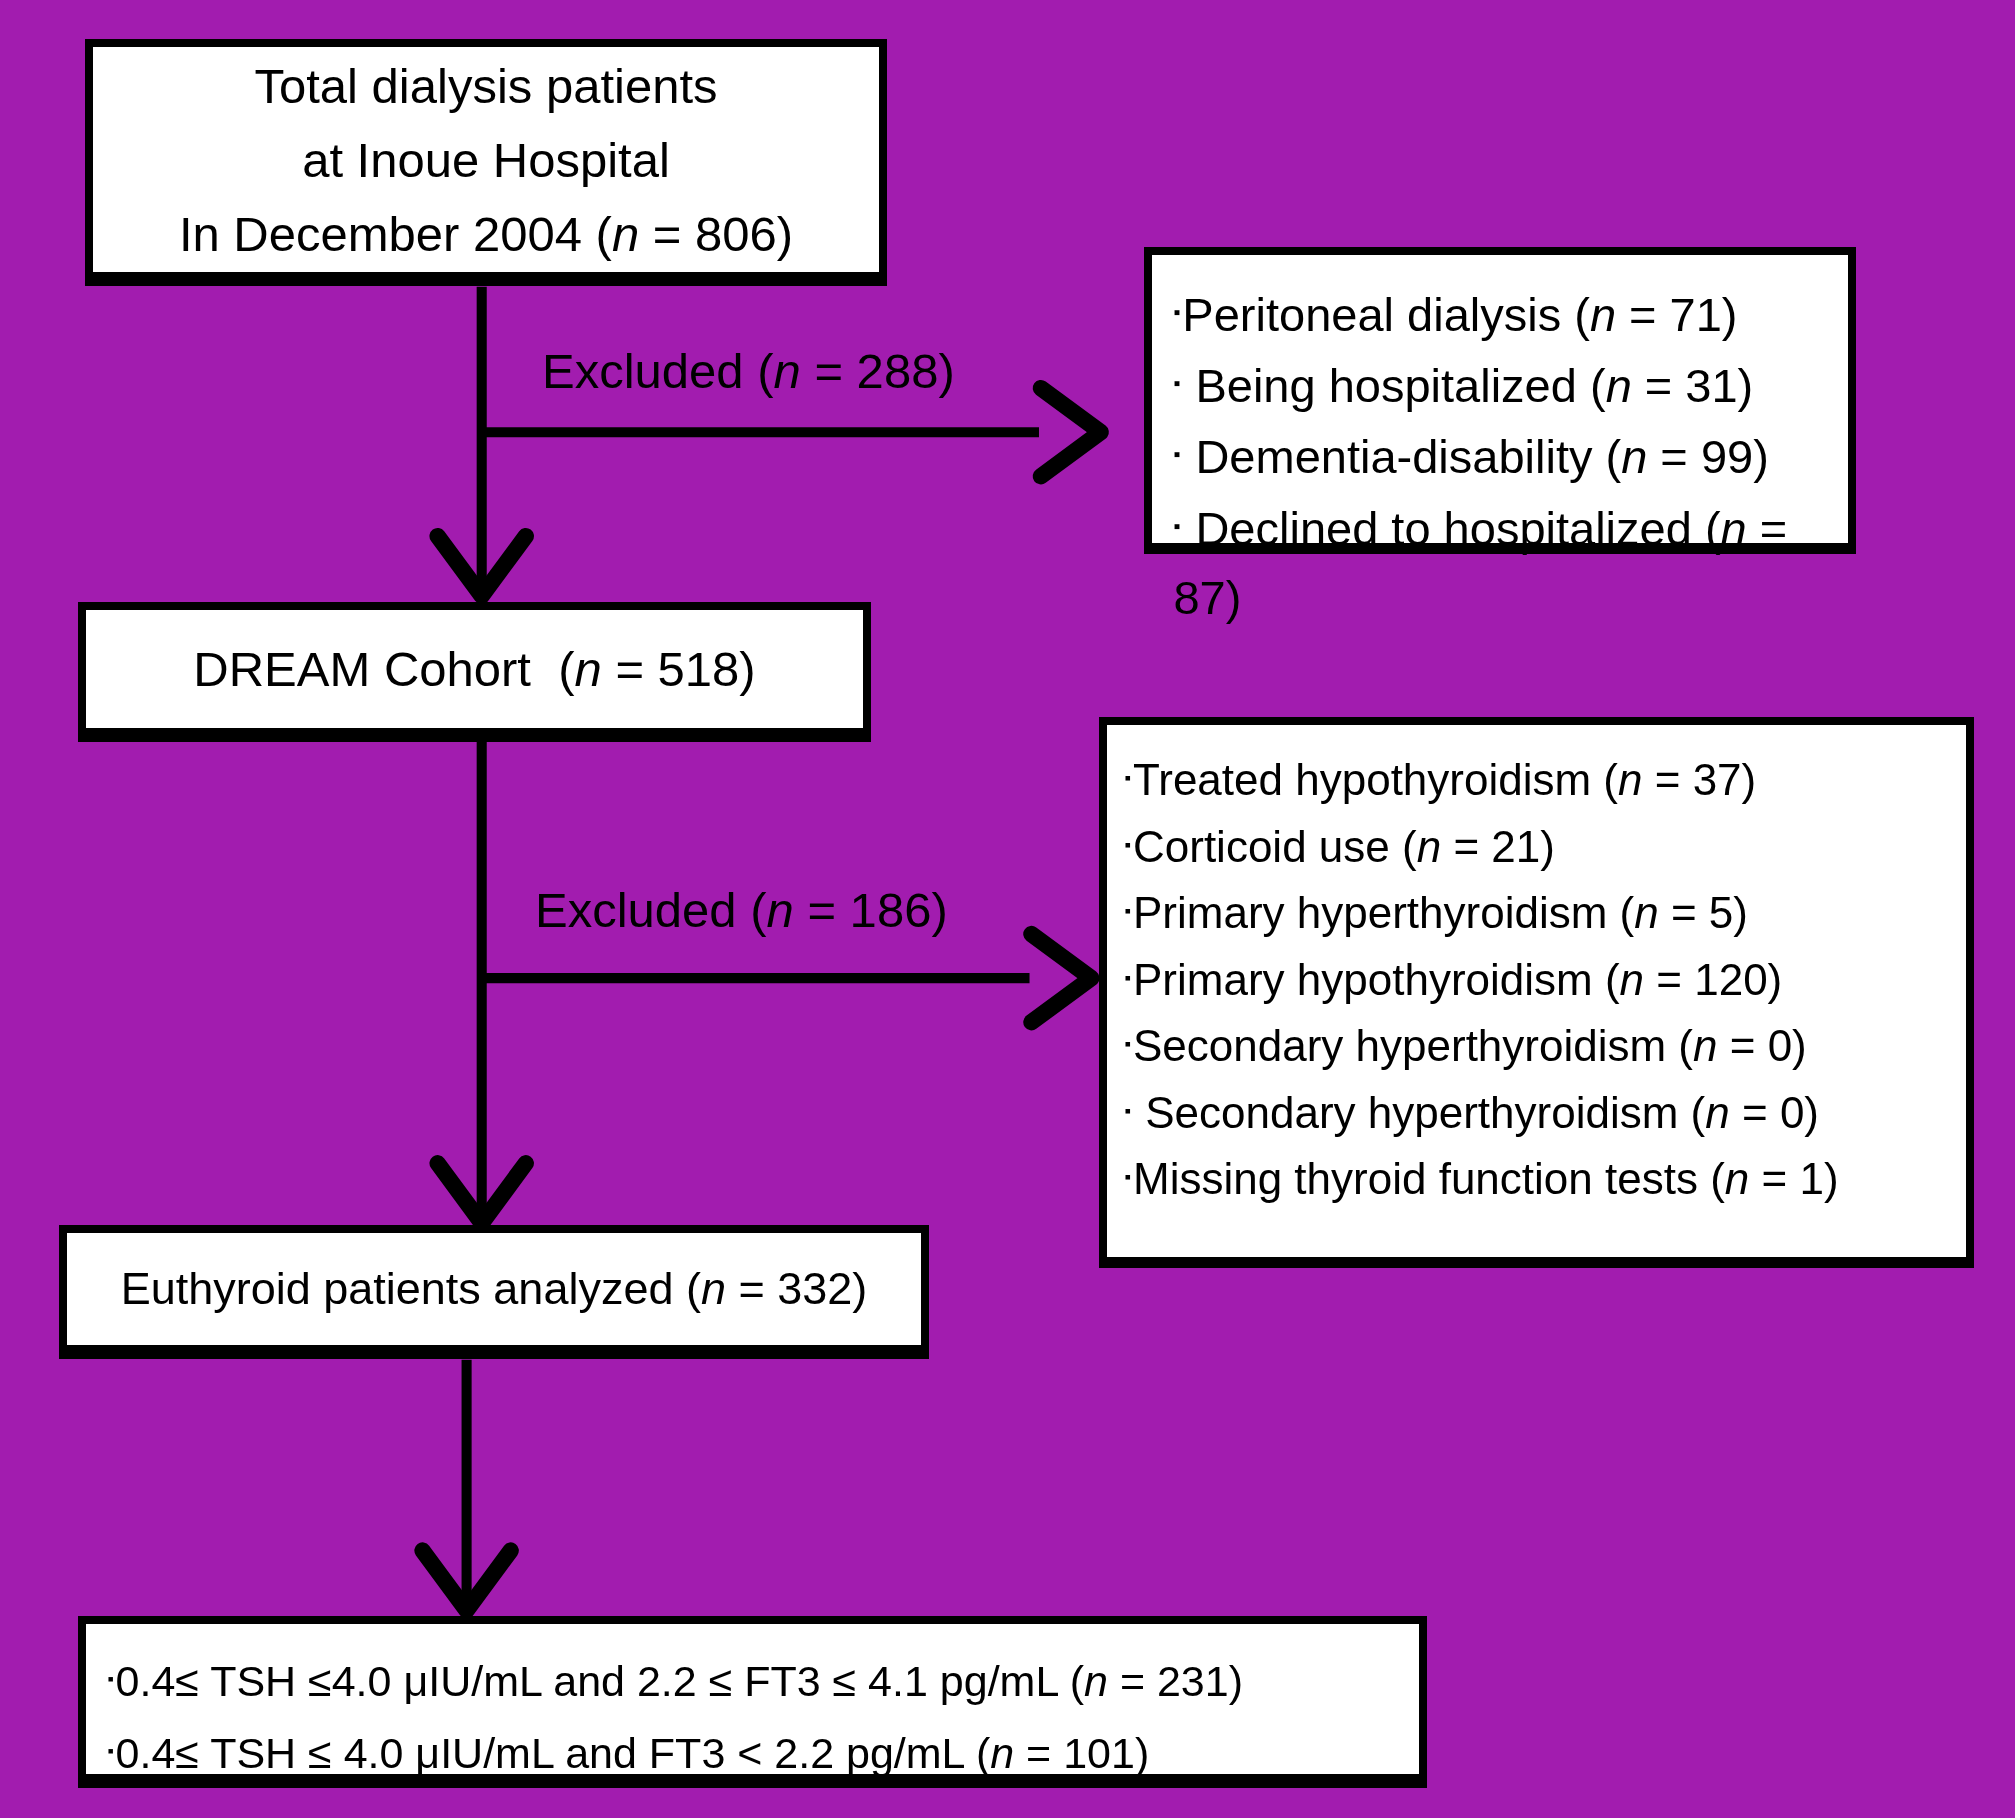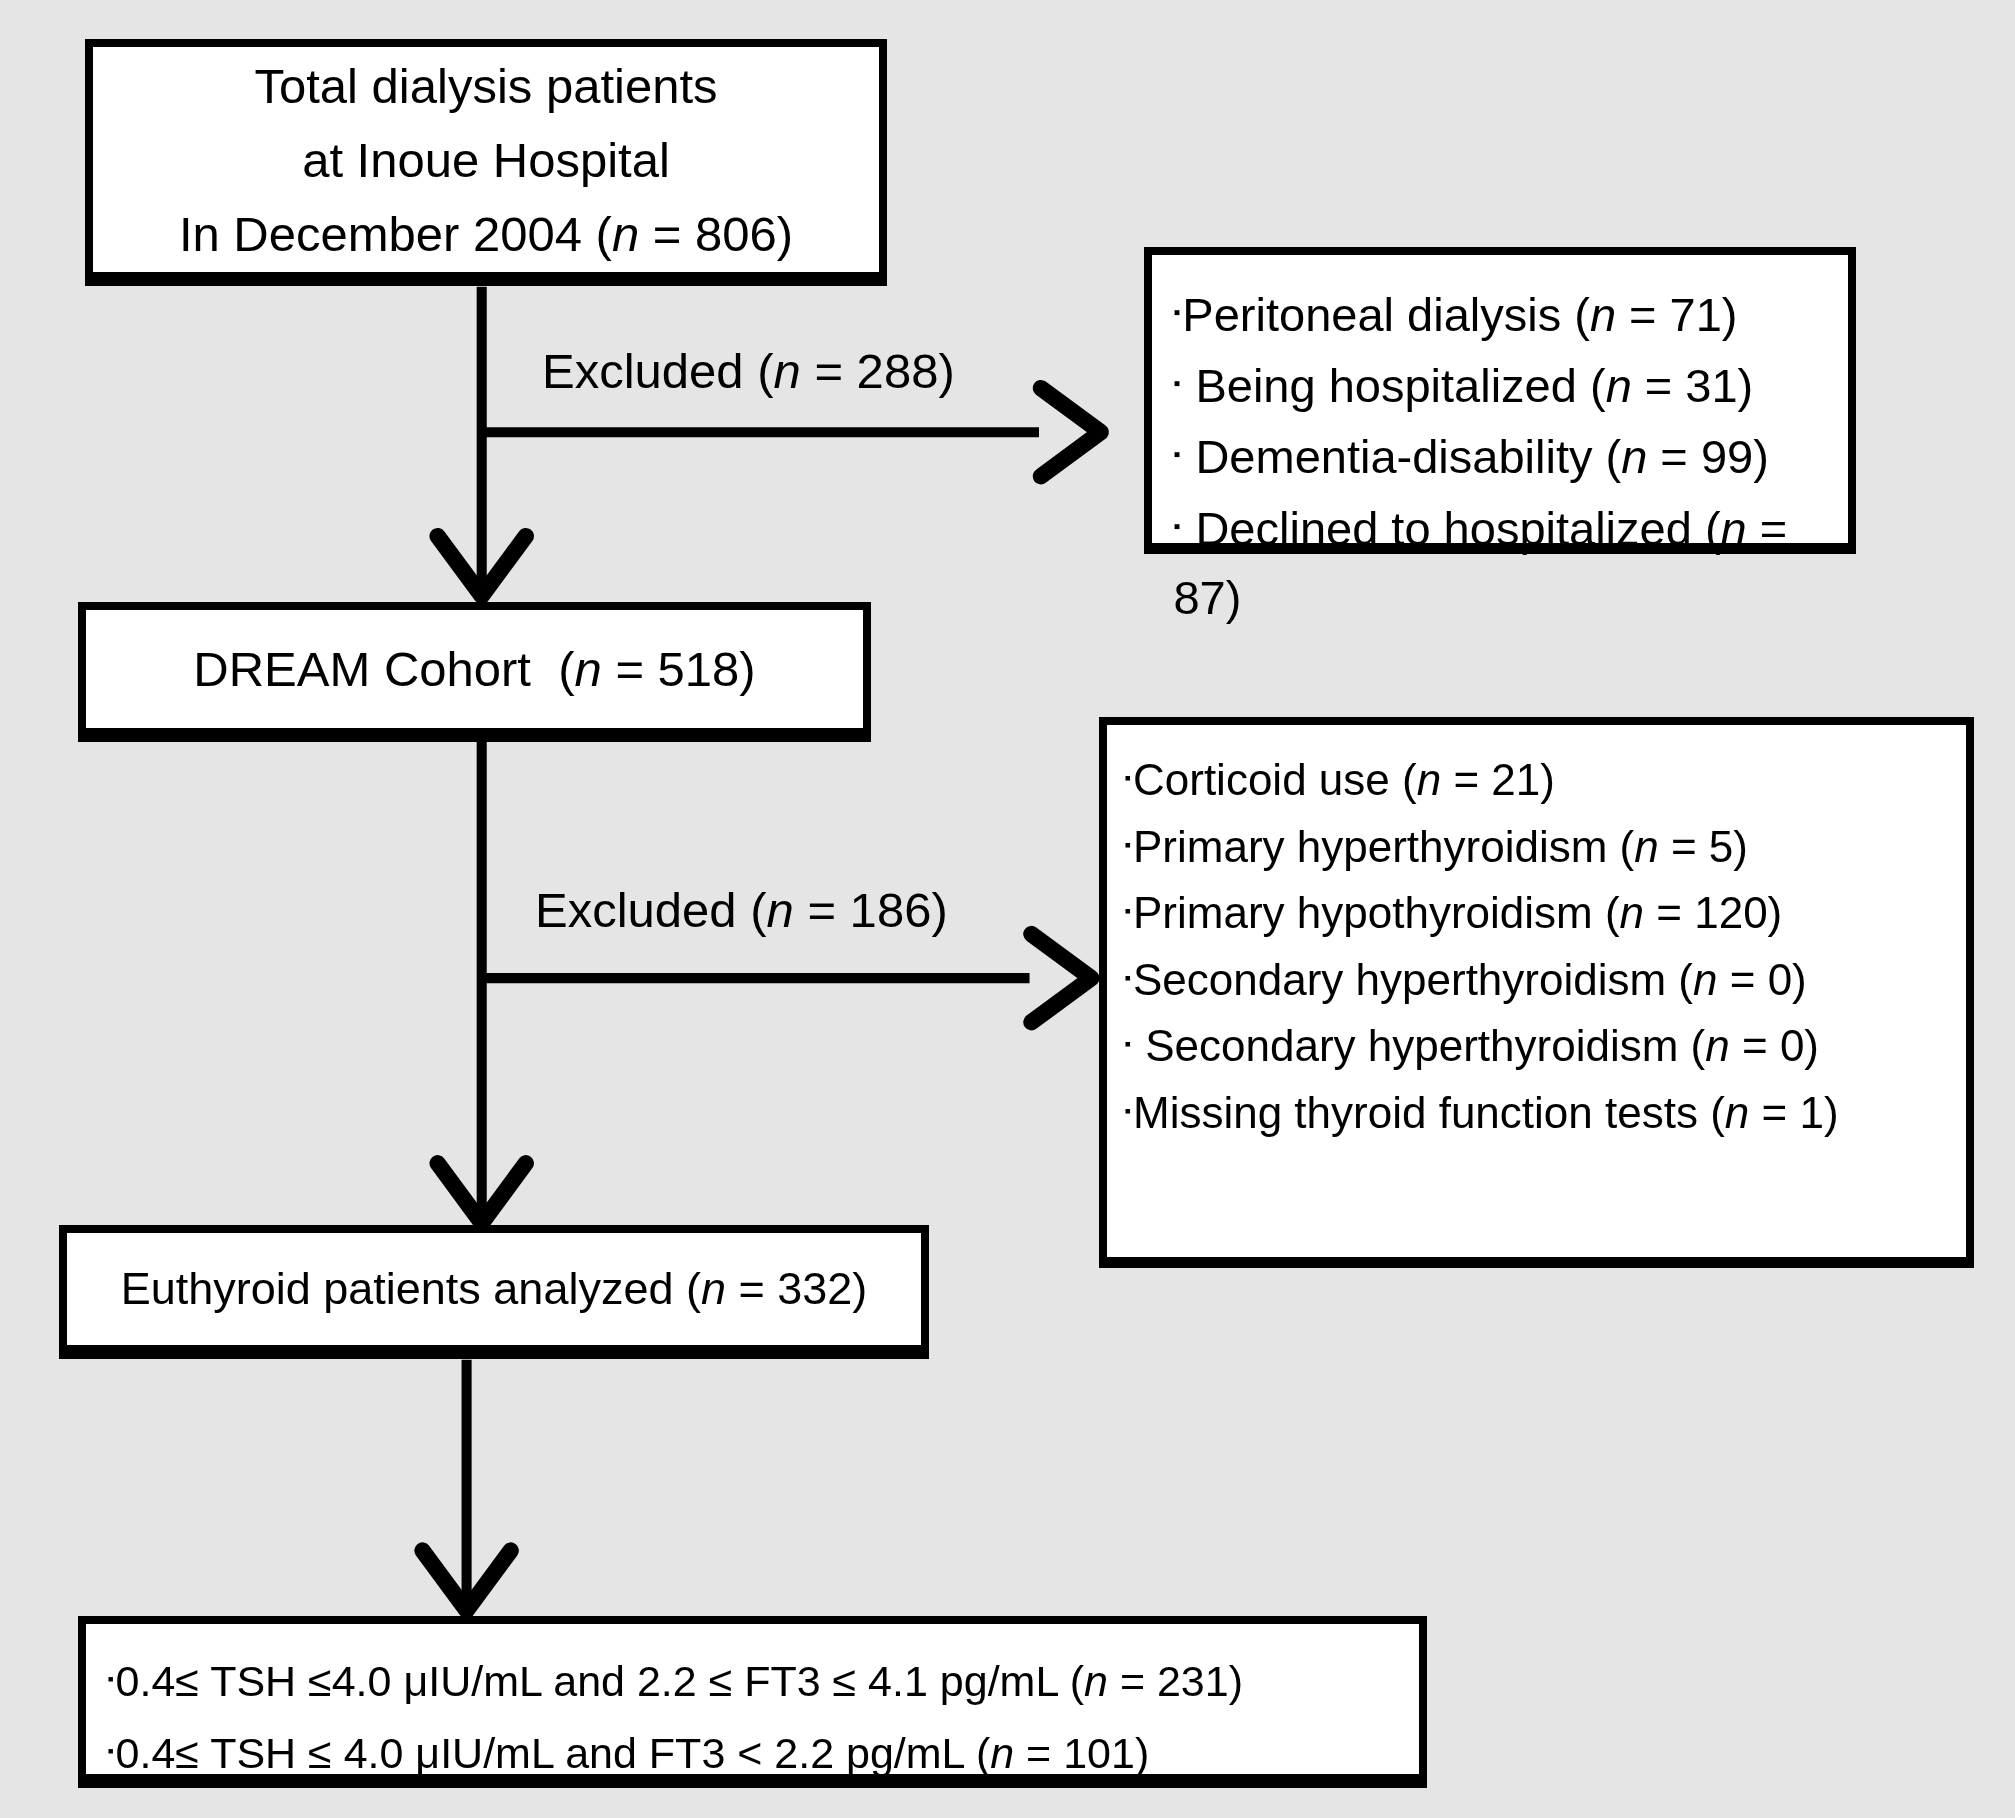--- a/index.html
+++ b/index.html
@@ -1,17 +1,17 @@
 <!DOCTYPE html>
 <html style="font-size:10px"><head>
 <meta charset="utf-8">
 <style>
   html,body{margin:0;padding:0;background:#ffffff;}
   .canvas{
-    position:relative;width:2015px;height:1819px;background:#e5e5e5;
+    position:relative;width:2015px;height:1819px;background:#a21caf;
     font-family:"Liberation Sans",sans-serif;color:#000;
   }
   svg.arrows{position:absolute;left:0;top:0;pointer-events:none;}
   .ln{stroke:#000;stroke-width:16;fill:none;}
   .ah{stroke:#000;stroke-width:26;fill:none;stroke-linecap:round;stroke-linejoin:round;}
   .box{
     position:absolute;background:#ffffff;box-sizing:border-box;
     border:8.2px solid #000;border-bottom-width:14px;
   }
   .center{display:flex;flex-direction:column;justify-content:center;align-items:center;text-align:center;}
@@ -64,20 +64,21 @@
       <div class="item"><span class="bu">▪</span><span class="tx"> Declined to hospitalized (</span><span class="it">n</span><span class="tx"> = 87)</span></div>
     </div>
 
   <div class="box b-dream center">
     <div class="tline"><span class="tx">DREAM Cohort  (</span><span class="it">n</span><span class="tx"> = 518)</span></div>
   </div>
 
   <div class="flabel lbl2"><span class="tx">Excluded (</span><span class="it">n</span><span class="tx"> = 186)</span></div>
 
   <div class="box b-exc2">
+      <div class="item"><span class="bu">▪</span><span class="tx">Treated hypothyroidism (</span><span class="it">n</span><span class="tx"> = 37)</span></div>
       <div class="item"><span class="bu">▪</span><span class="tx">Corticoid use (</span><span class="it">n</span><span class="tx"> = 21)</span></div>
       <div class="item"><span class="bu">▪</span><span class="tx">Primary hyperthyroidism (</span><span class="it">n</span><span class="tx"> = 5)</span></div>
       <div class="item"><span class="bu">▪</span><span class="tx">Primary hypothyroidism (</span><span class="it">n</span><span class="tx"> = 120)</span></div>
       <div class="item"><span class="bu">▪</span><span class="tx">Secondary hyperthyroidism (</span><span class="it">n</span><span class="tx"> = 0)</span></div>
       <div class="item"><span class="bu">▪</span><span class="tx"> Secondary hyperthyroidism (</span><span class="it">n</span><span class="tx"> = 0)</span></div>
       <div class="item"><span class="bu">▪</span><span class="tx">Missing thyroid function tests (</span><span class="it">n</span><span class="tx"> = 1)</span></div>
     </div>
 
   <div class="box b-euthy center">
     <div class="tline"><span class="tx">Euthyroid patients analyzed (</span><span class="it">n</span><span class="tx"> = 332)</span></div>

